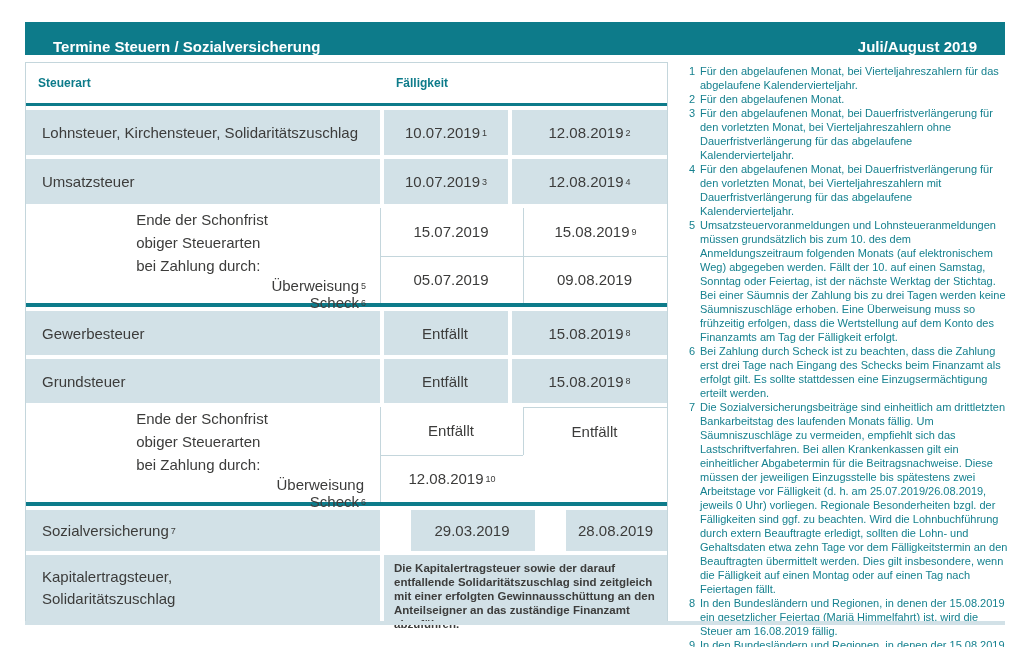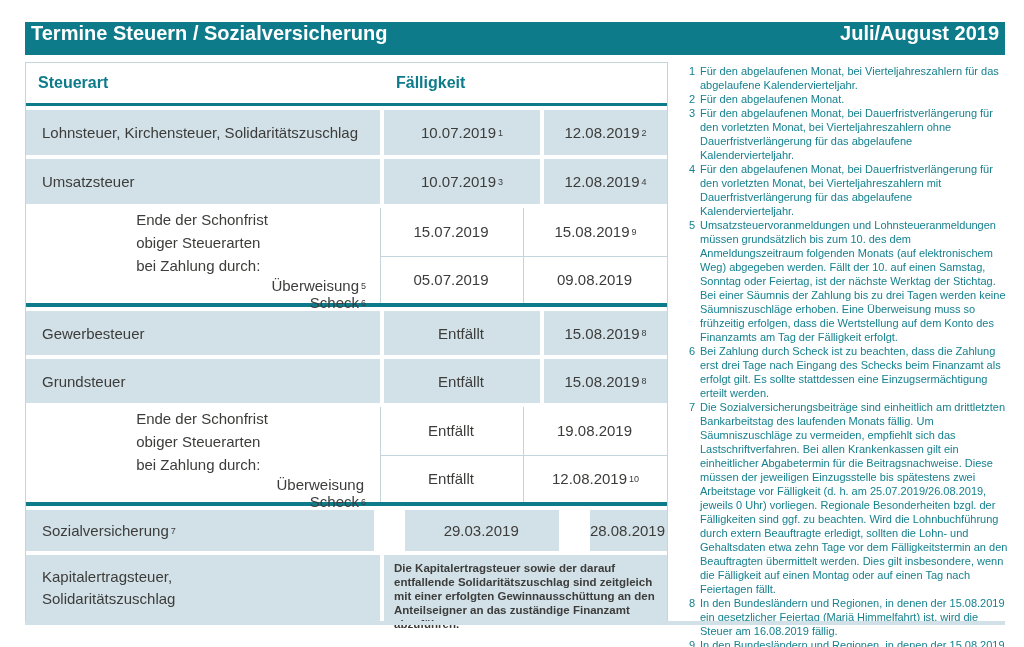--- a/index.html
+++ b/index.html
@@ -6,34 +6,34 @@
     --accent:#0d7b8a; --footnote:#16818f; --rowbg:#d2e1e7;
     --grid:#c4d6dc; --text:#3c3c3b;
   }
   *{margin:0;padding:0;box-sizing:border-box;}
   html,body{width:1024px;height:647px;background:#fff;overflow:hidden;
     font-family:"Liberation Sans",sans-serif;color:var(--text);}
   body{position:relative;}
 
   .header-bar{position:absolute;left:25px;top:22px;width:980px;height:33px;
     background:var(--accent);color:#fff;display:flex;justify-content:space-between;
-    align-items:flex-start;padding:0 6px;font-weight:bold;font-size:20px;}
+    align-items:flex-end;padding:0 28px;font-weight:bold;font-size:15px;}
 
   .table{position:absolute;left:25px;top:62px;width:643px;background:#fff;
     border:1px solid var(--grid);}
   .thead{display:flex;column-gap:4px;height:40px;align-items:center;
-    color:var(--accent);font-weight:bold;font-size:16px;}
+    color:var(--accent);font-weight:bold;font-size:12px;}
   .th1{width:354px;padding-left:12px;}
   .th2{flex:1;padding-left:12px;}
   .rule{height:3px;background:var(--accent);}
   .rule-section{height:4px;background:var(--accent);}
 
   .row{display:flex;column-gap:4px;margin-top:4px;font-size:15px;}
   .row .c1{width:354px;padding-left:16px;display:flex;align-items:center;}
-  .row .c2{width:156px;display:flex;align-items:center;justify-content:center;}
+  .row .c2{width:124px;display:flex;align-items:center;justify-content:center;}
   .row .c3{flex:1;display:flex;align-items:center;justify-content:center;}
   .blue .c1,.blue .c2,.blue .c3,.cnote{background:var(--rowbg);}
   .r45{height:45px;} .r44{height:44px;} .r41{height:41px;gap:31px;} .r66{height:66px;}
 
   sup{font-size:9px;vertical-align:super;line-height:0;padding-left:2px;}
 
   .tall{height:95px;column-gap:0;background:#fff;}
   .tall .c1{width:354px;padding:0 14px 0 12px;align-items:center;flex-direction:column;}
   .lines div{line-height:23px;}
   .methods{margin-left:auto;align-self:stretch;display:flex;flex-direction:column;}
@@ -176,24 +176,20 @@
             <span>Scheck</span>
             <sup>6</sup>
           </div>
       </div>
     </div>
     <div class="dgrid">
       <div class="dcell">
           <span>Entfällt</span>
           <sup></sup>
         </div>
-      <div class="dcell">
-          <span>19.08.2019</span>
-          <sup></sup>
-        </div>
       <div class="dcell bt">
           <span>Entfällt</span>
           <sup></sup>
         </div>
       <div class="dcell bt">
           <span>12.08.2019</span>
           <sup>10</sup>
         </div>
     </div>
   </div>

